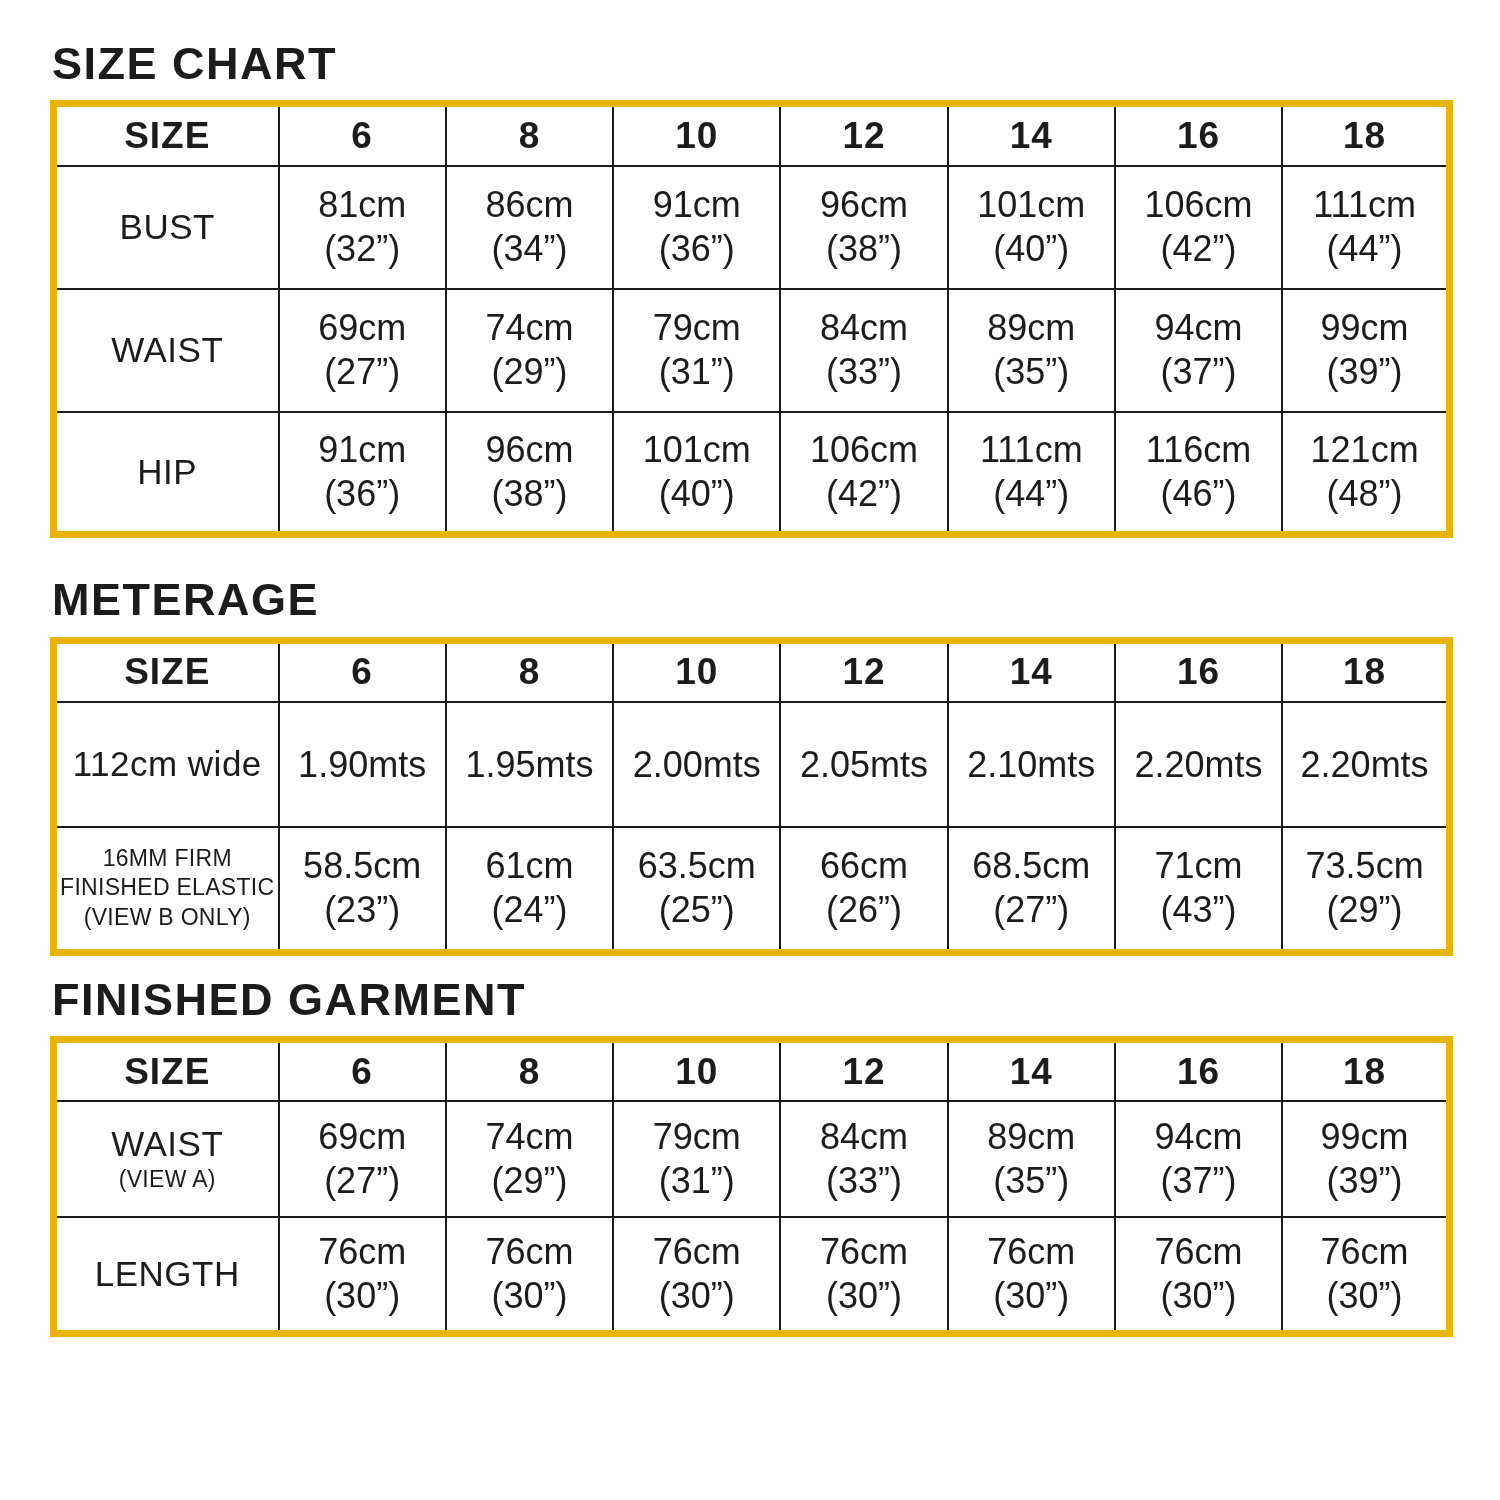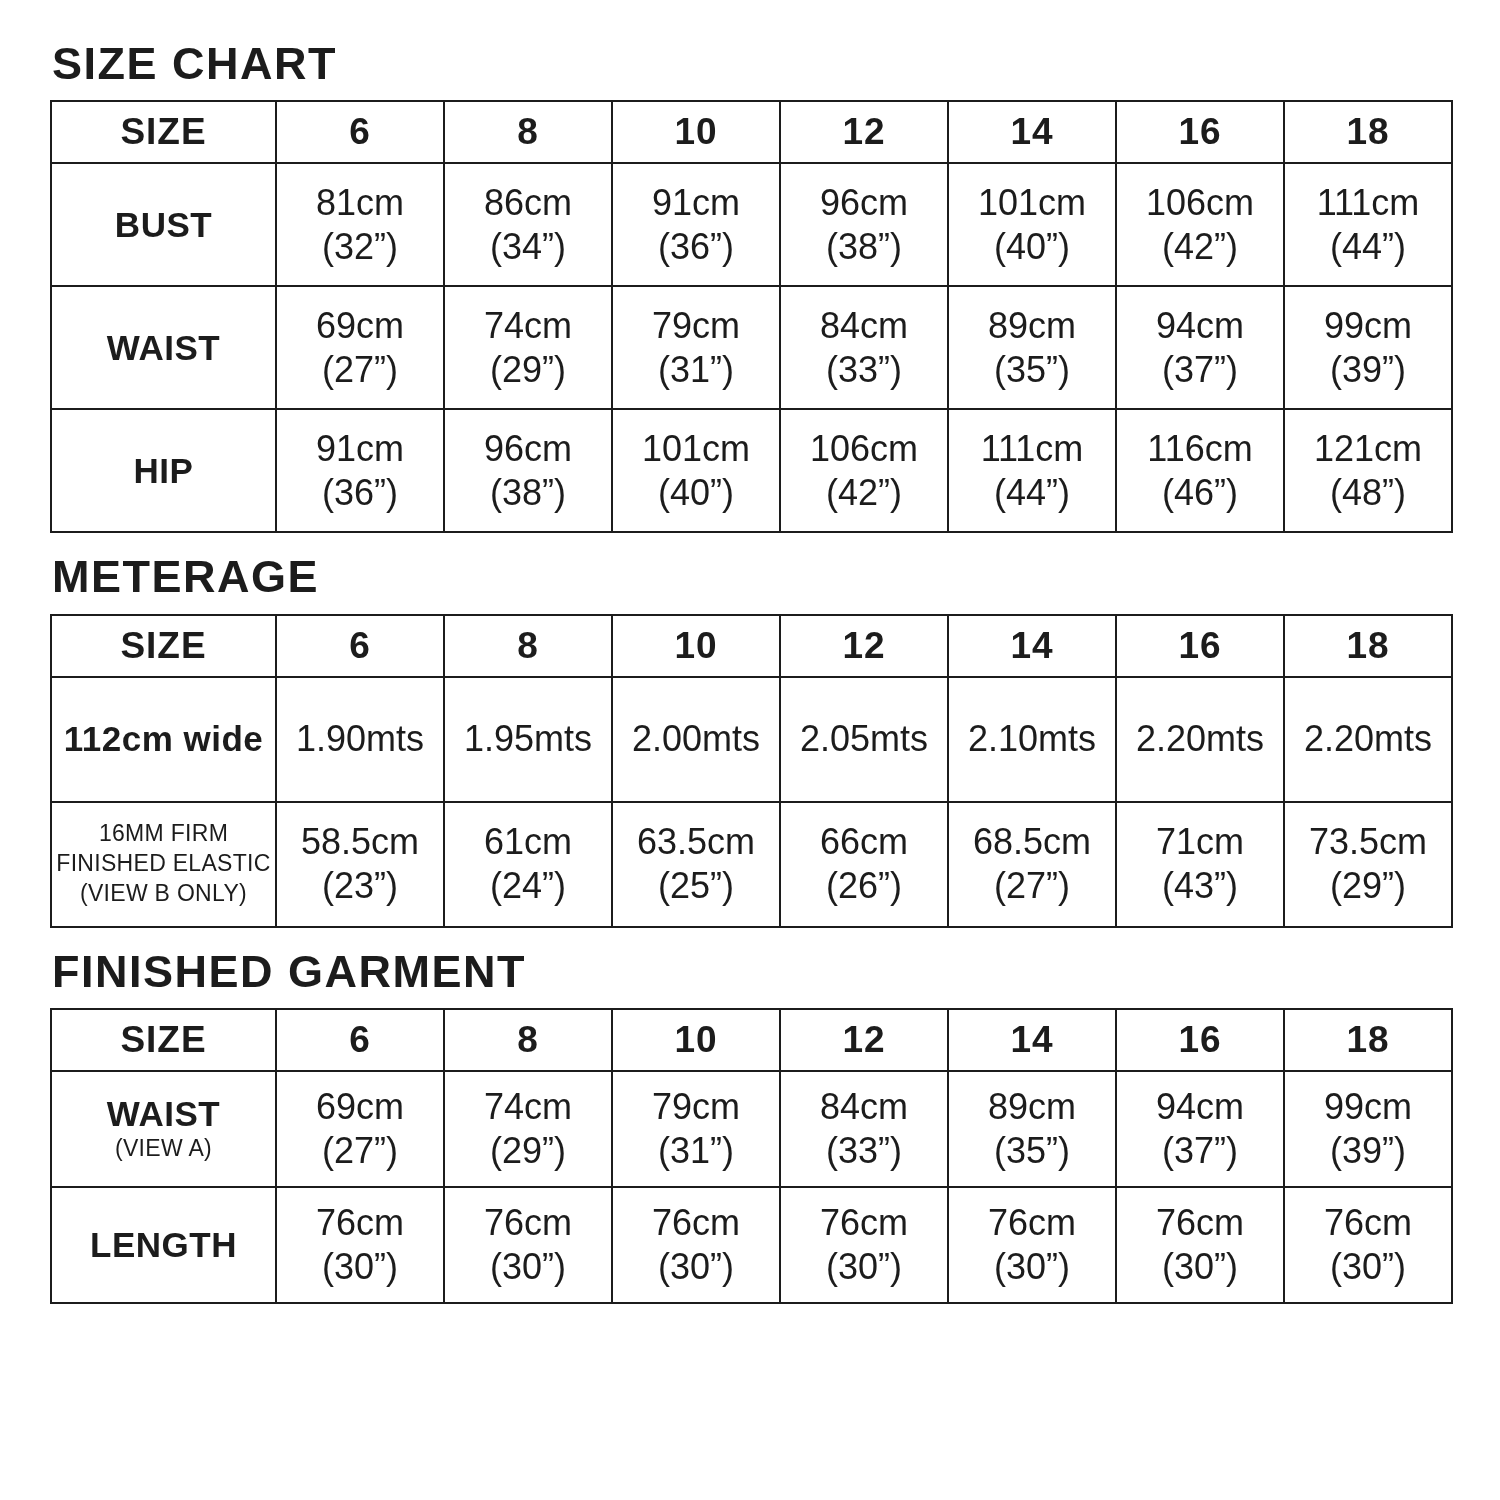--- a/index.html
+++ b/index.html
@@ -22,28 +22,28 @@
     padding: 38px 47px 0 50px;
   }
   .section-title {
     font-size: 45px;
     font-weight: 700;
     line-height: 1.14;
     letter-spacing: 1.5px;
     margin: 0 0 11px 2px;
     color: #1c1c1c;
   }
-  .section-meterage { margin-top: 18px; }
+  .section-meterage { margin-top: 36px; }
   .section-finished { margin-top: 18px; }
 
   table.size-table {
     width: 1403px;
     table-layout: fixed;
     border-collapse: collapse;
-    border: 1px solid #eab308;
+    border: 7px solid #eab308;
   }
   table.size-table col.c-label { width: 225px; }
   table.size-table th,
   table.size-table td {
     border: 2px solid #1c1c1c;
     text-align: center;
     vertical-align: middle;
     padding: 0;
     background: #ffffff;
   }
@@ -52,21 +52,21 @@
     font-size: 37px;
     font-weight: 700;
     letter-spacing: 1px;
   }
   .sec-size tr.row-data     { height: 123px; }
   .sec-met  tr.row-data     { height: 125px; }
   .sec-fin  tr.row-data     { height: 116px; }
 
   .row-label-main {
     font-size: 35px;
-    font-weight: 700;
+    font-weight: 400;
     letter-spacing: 0.5px;
     line-height: 1.15;
   }
   .row-label-small {
     font-size: 23px;
     font-weight: 400;
     letter-spacing: 0.3px;
     line-height: 1.3;
   }
   .cell-line {

